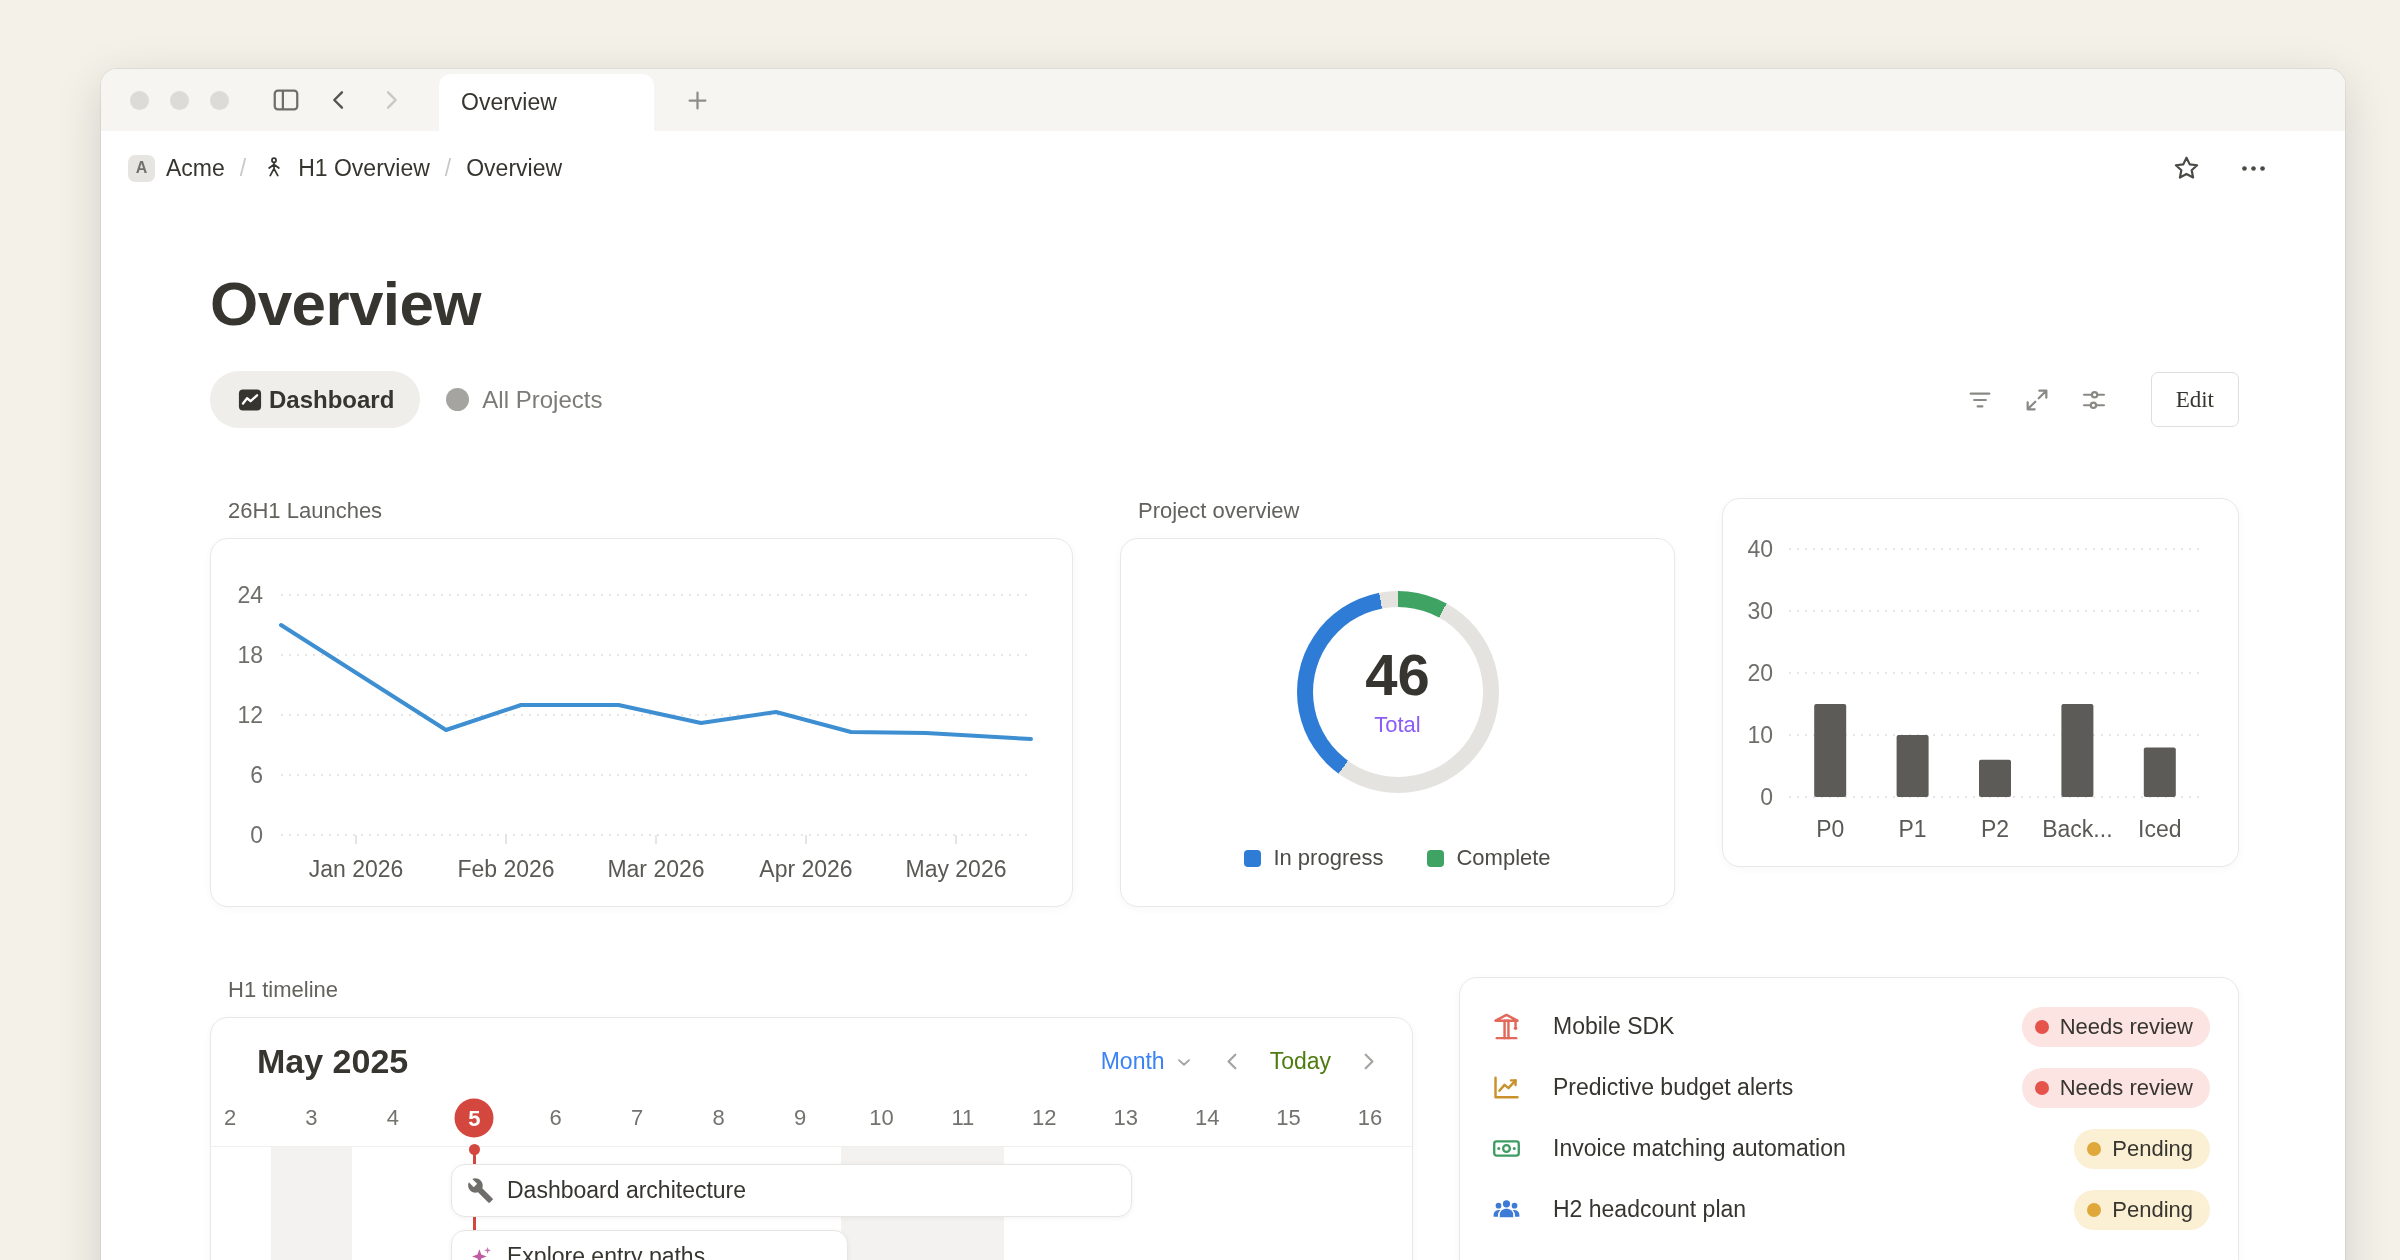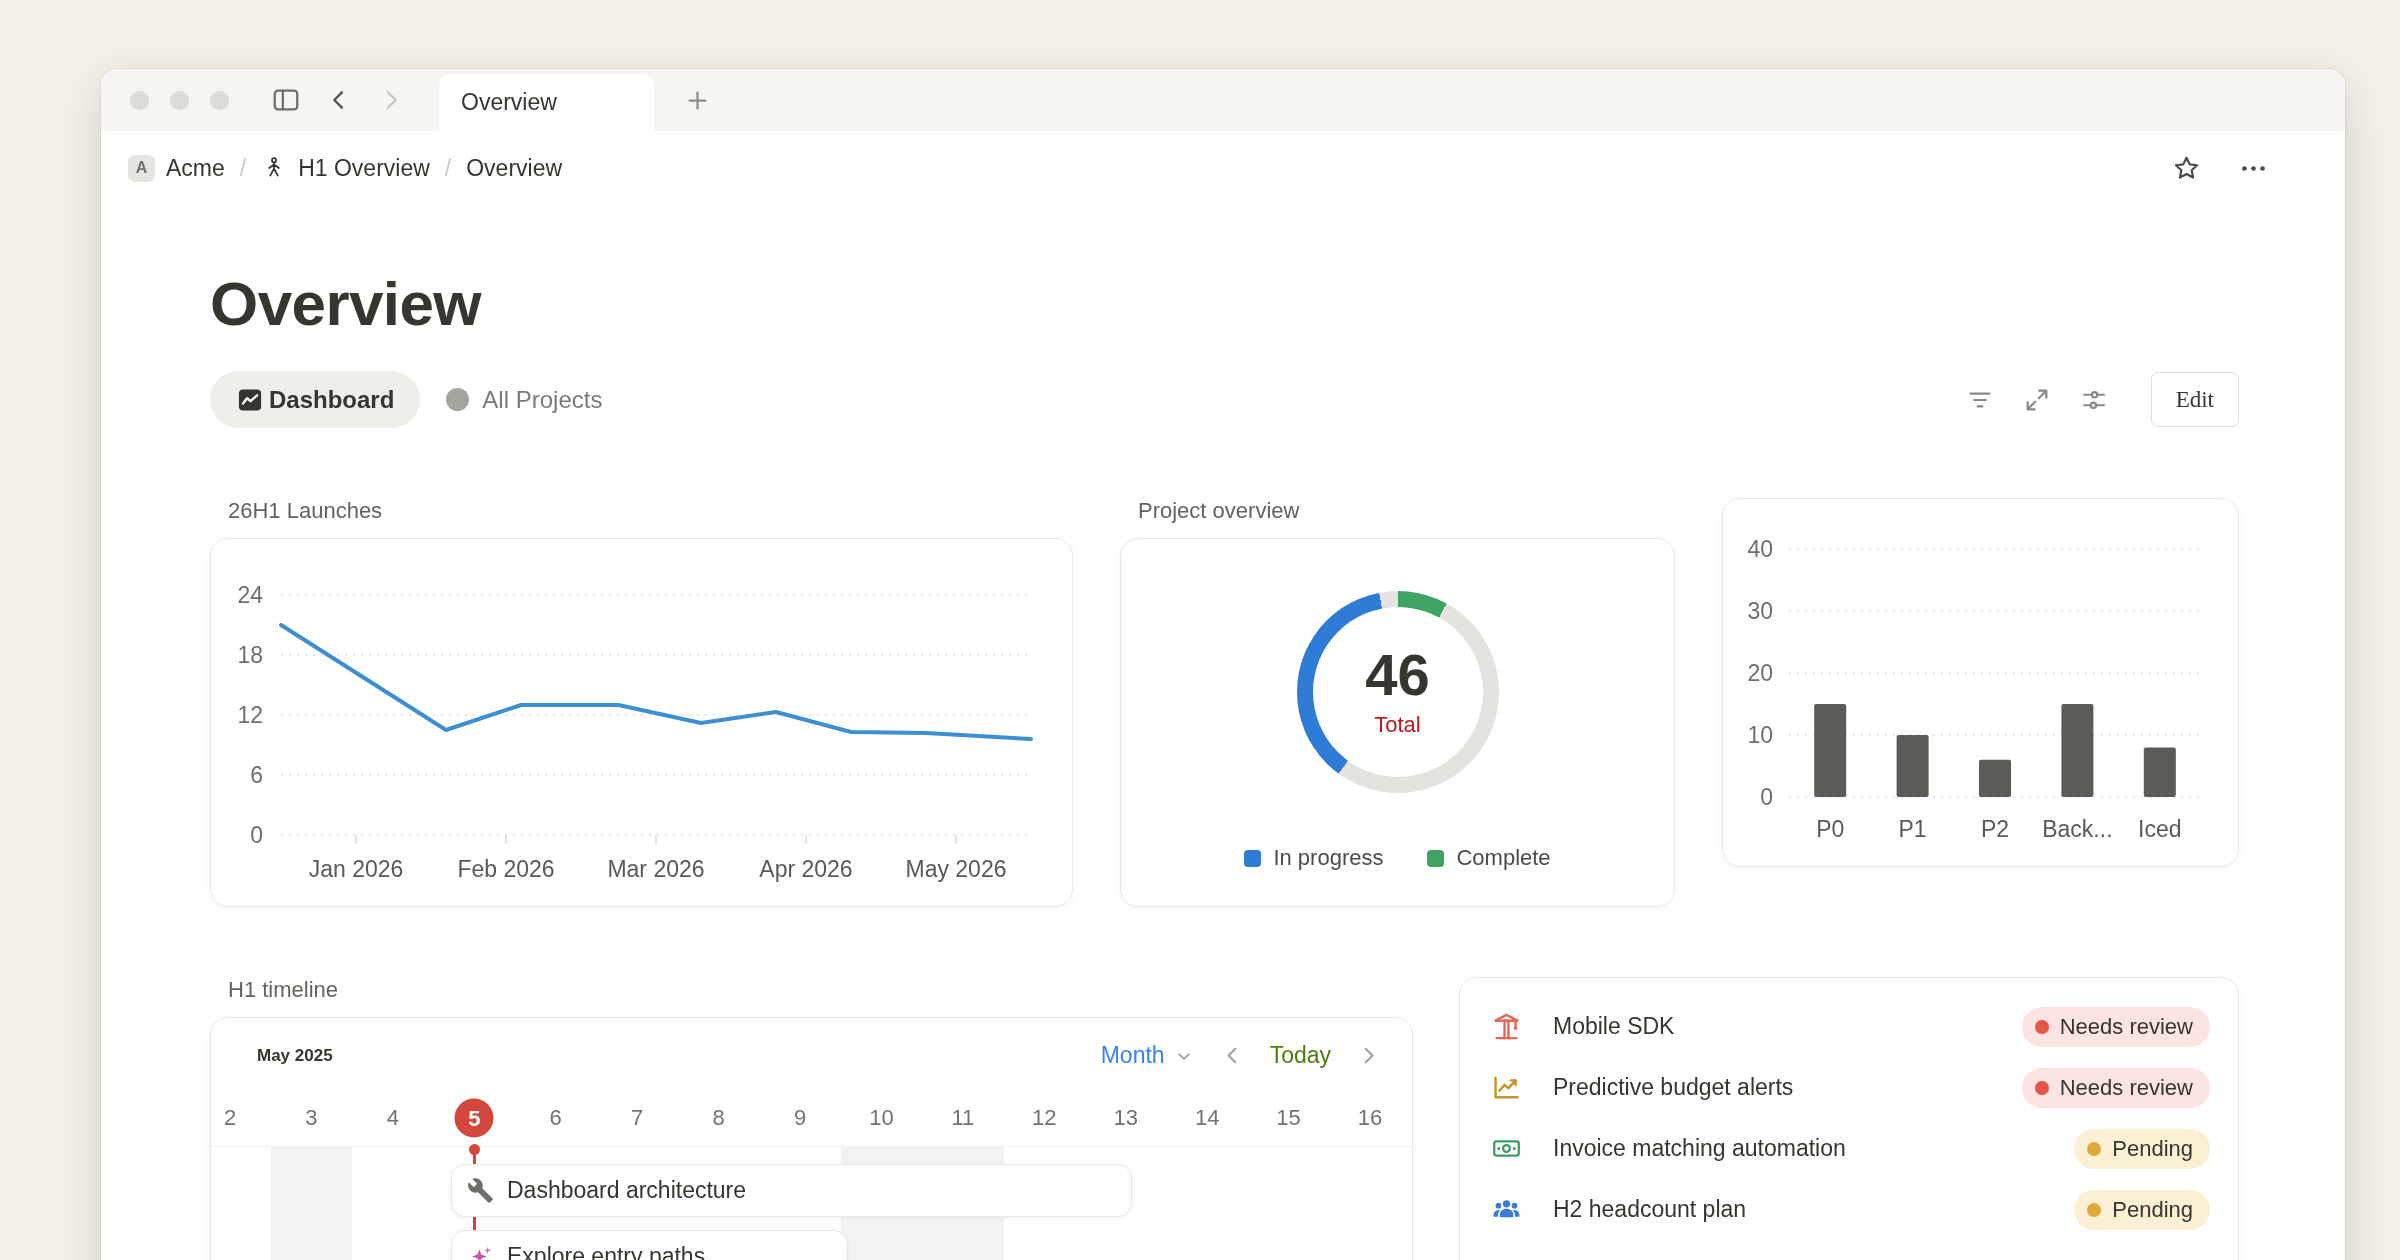--- a/index.html
+++ b/index.html
@@ -49,30 +49,30 @@
   .card.launches{width:863px;}
   .card.overview-donut{width:555px;display:flex;flex-direction:column;align-items:center;}
   .card.status-bars{width:517px;}
 
   
   .donut-wrap{position:relative;width:202px;height:202px;margin-top:52px;}
   .donut-ring{position:relative;width:202px;height:202px;border-radius:50%;background:#E4E3DF;}
   .donut-ring::after{content:"";position:absolute;left:16px;top:16px;right:16px;bottom:16px;background:#fff;border-radius:50%;}
   .donut-center{position:absolute;inset:0;display:flex;flex-direction:column;align-items:center;justify-content:center;z-index:2;}
   .donut-total{font-size:58px;font-weight:700;line-height:58px;}
-  .donut-total-label{font-size:22px;color:#b91c1c;margin-top:8px;}
+  .donut-total-label{font-size:22px;color:#8b5cf6;margin-top:8px;}
   .donut-legend{display:flex;gap:44px;margin-top:52px;}
   .legend-item{display:flex;align-items:center;gap:12px;font-size:22px;color:#4C4B47;}
   .legend-swatch{width:17px;height:17px;border-radius:4px;display:inline-block;}
 
   
   .timeline-card{width:1203px;height:300px;}
   .timeline-card::after{content:"";position:absolute;left:0;right:0;top:128px;border-top:1px solid #F0EFEB;}
   .tl-header{position:absolute;left:0;right:0;top:24px;display:flex;align-items:center;padding:0 30px 0 46px;z-index:3;}
-  .tl-month{font-size:17px;font-weight:700;}
+  .tl-month{font-size:34px;font-weight:700;}
   .tl-controls{margin-left:auto;display:flex;align-items:center;gap:24px;}
   .tl-view{display:flex;align-items:center;gap:8px;font-size:23px;color:#3b82f6;}
   .tl-today{font-size:23px;color:#4d7c0f;}
   .tl-days{position:absolute;left:0;right:0;top:72px;height:56px;z-index:2;}
   .tl-day{position:absolute;top:50%;transform:translate(-50%,-50%);font-size:22px;color:#73726E;}
   .tl-day.sel{width:39px;height:39px;background:#D4473F;border-radius:50%;color:#fff;font-weight:600;
     display:flex;align-items:center;justify-content:center;}
   .weekend{position:absolute;top:129px;bottom:0;background:#F3F2F0;}
   .today-dot{position:absolute;width:11px;height:11px;border-radius:50%;background:#D4473F;top:126px;z-index:1;}
   .today-line{position:absolute;width:3px;background:#D4473F;top:136px;bottom:0;z-index:1;}

